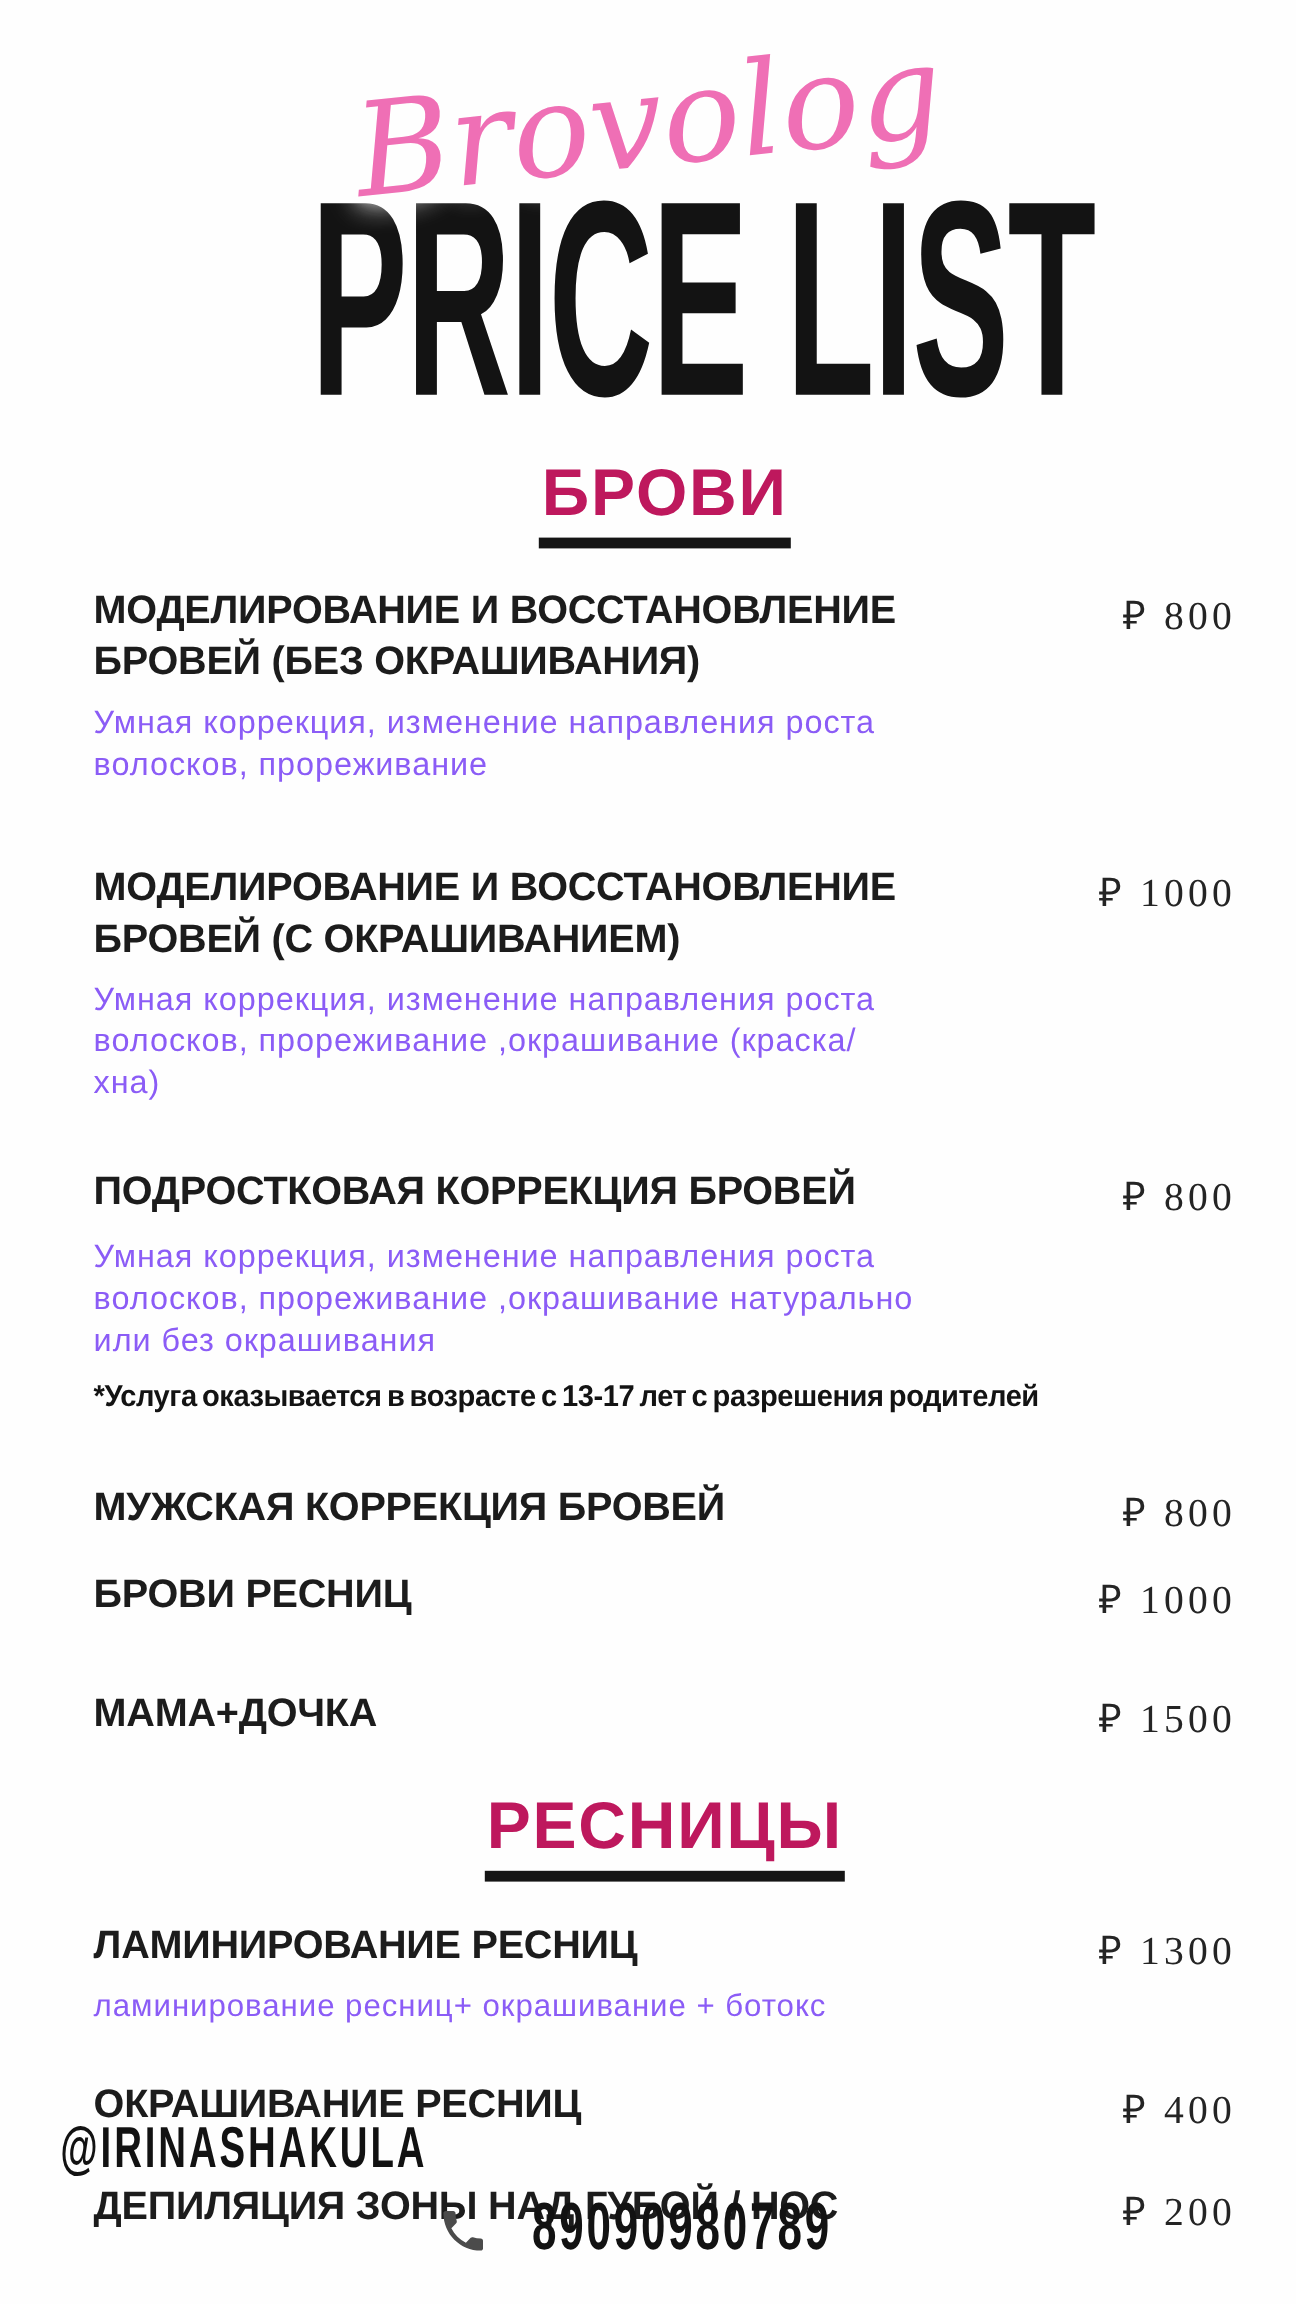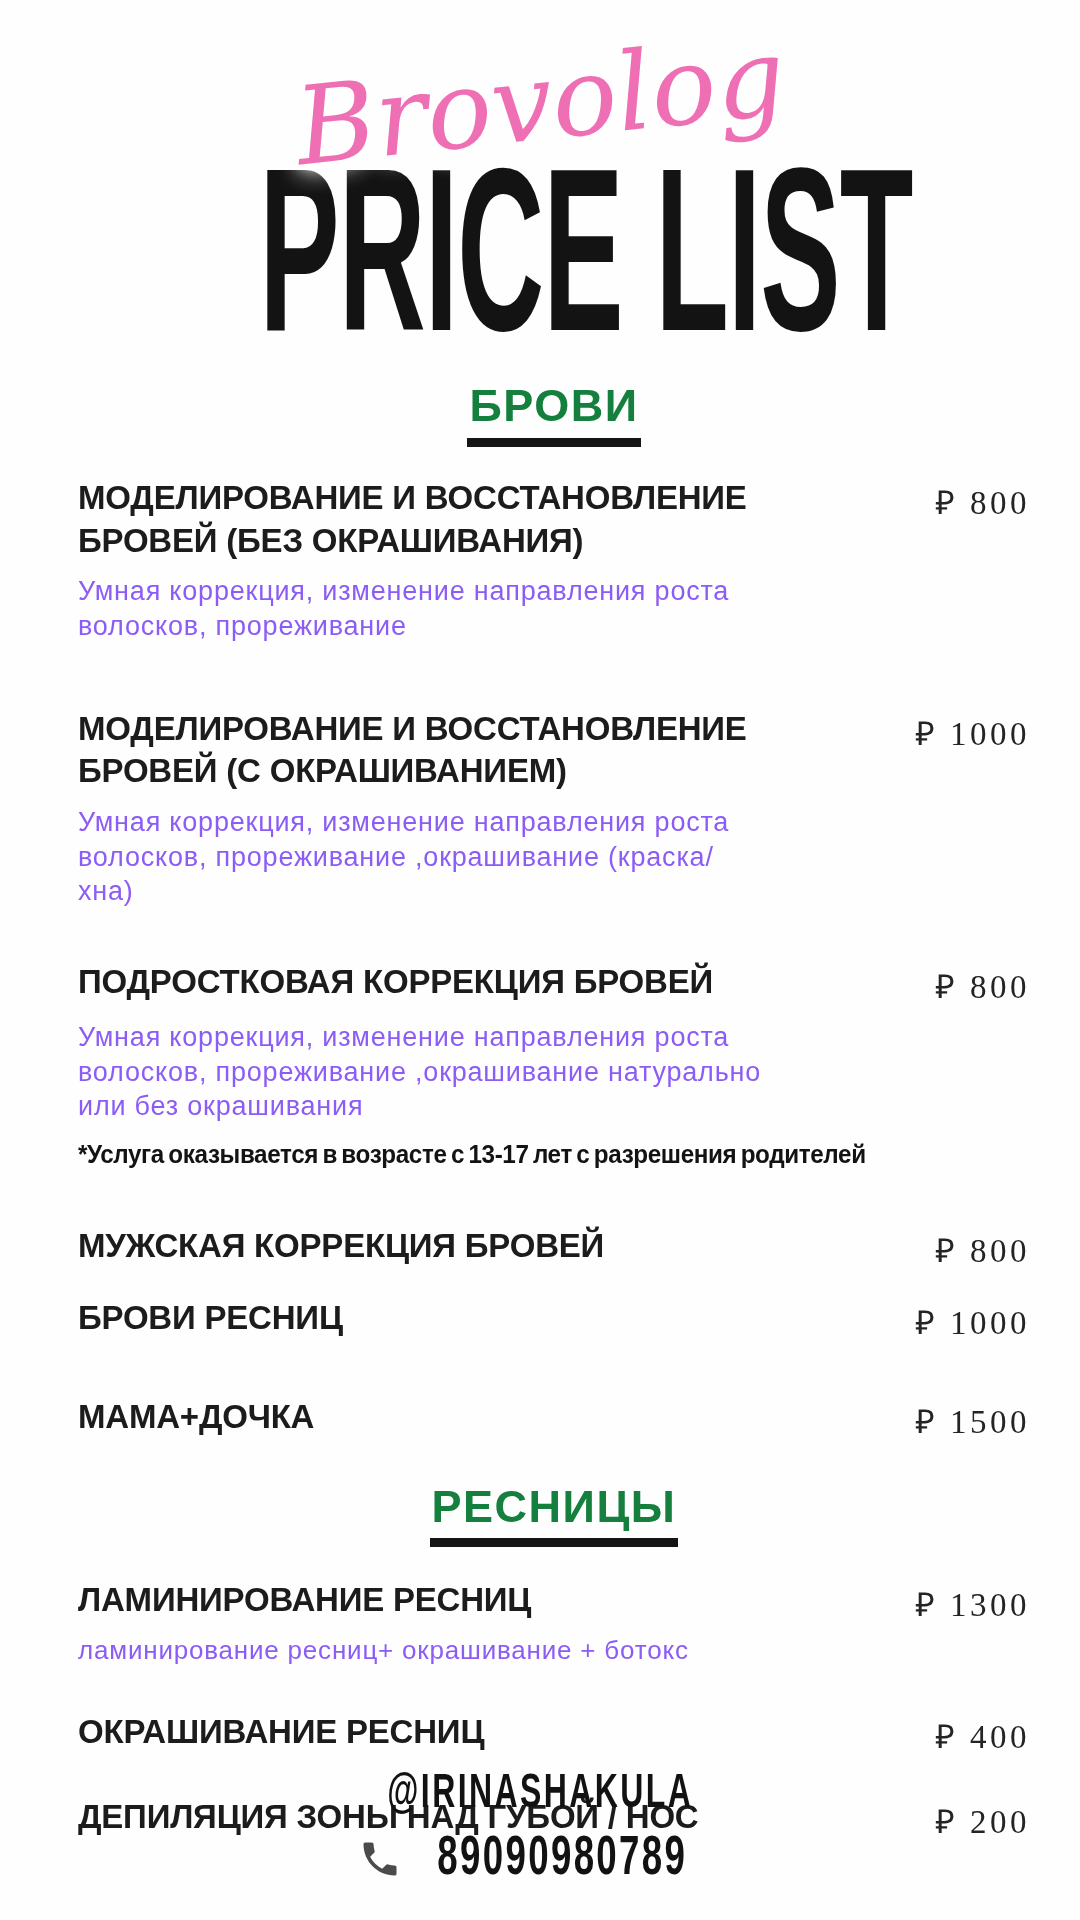--- a/index.html
+++ b/index.html
@@ -30,24 +30,24 @@
     transform-origin:center center;
     position:relative;z-index:1;
     letter-spacing:-2px;
   }
 
   
   .content{padding:0 50px 0 78px;}
   .section-heading-wrap{text-align:center;}
   .section-heading{
     display:inline-block;
-    font-size:45px;
+    font-size:55px;
     font-weight:700;
     letter-spacing:1.5px;
-    color:#15803d;
+    color:#be185d;
     border-bottom:9px solid #151515;
     padding:0 2px 8px 2px;
     line-height:1.05;
     text-align:center;
   }
   .sec-brows .section-heading-wrap{margin:26px 0 30px 0;}
   .sec-lashes .section-heading-wrap{margin:40px 0 32px 0;}
 
   .row{display:flex;justify-content:space-between;align-items:flex-start;}
   .row-name{
@@ -92,21 +92,21 @@
   .sec-brows .item:nth-child(3){margin-bottom:56px;}
   .sec-brows .item:nth-child(4){margin-bottom:25px;}
   .sec-brows .item:nth-child(5){margin-bottom:52px;}
   .sec-brows .item:nth-child(6){margin-bottom:0;}
   .sec-lashes .item:nth-child(1){margin-bottom:44px;}
   .sec-lashes .item:nth-child(2){margin-bottom:38px;}
   .sec-lashes .item:nth-child(3){margin-bottom:0;}
   .sec-lashes .row-desc{margin-top:8px;font-size:26px;}
 
   
-  .footer{position:absolute;left:0;right:0;bottom:38px;text-align:center;}
+  .footer{position:absolute;left:12px;right:0;bottom:38px;text-align:left;}
   .insta{
     display:inline-block;
     font-size:40px;
     font-weight:800;
     letter-spacing:3px;
     color:#121212;
     transform:scale(.8,1.2);
     transform-origin:center;
   }
   .phone-line{

